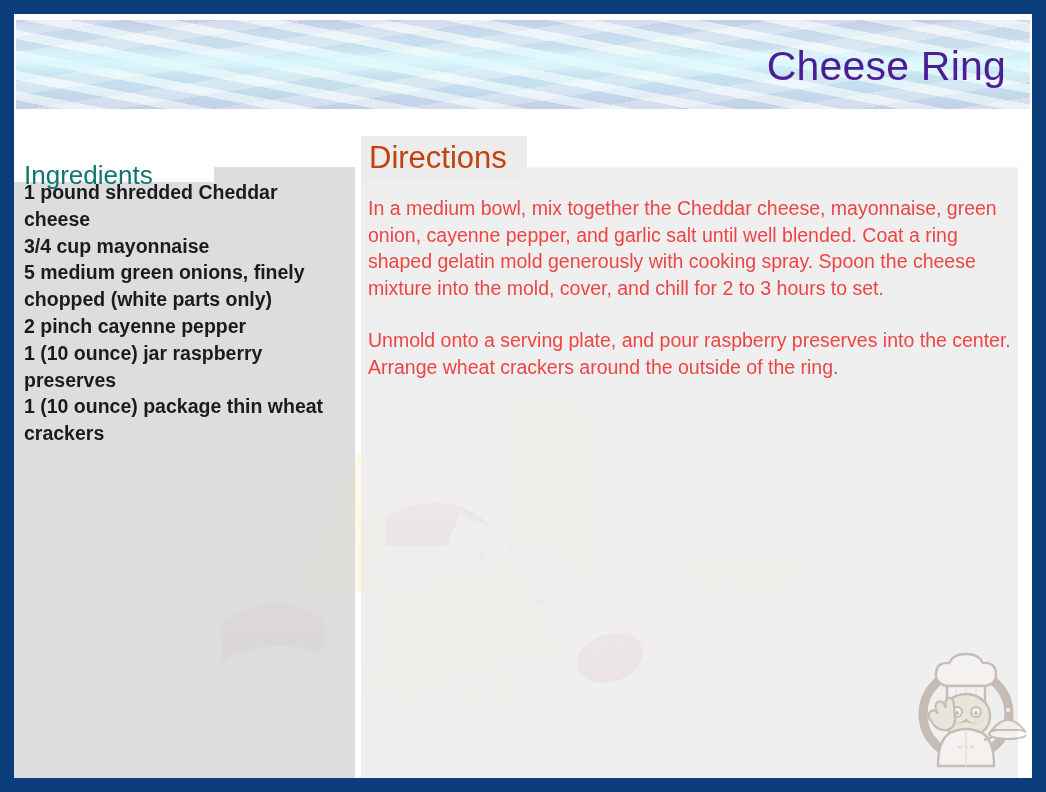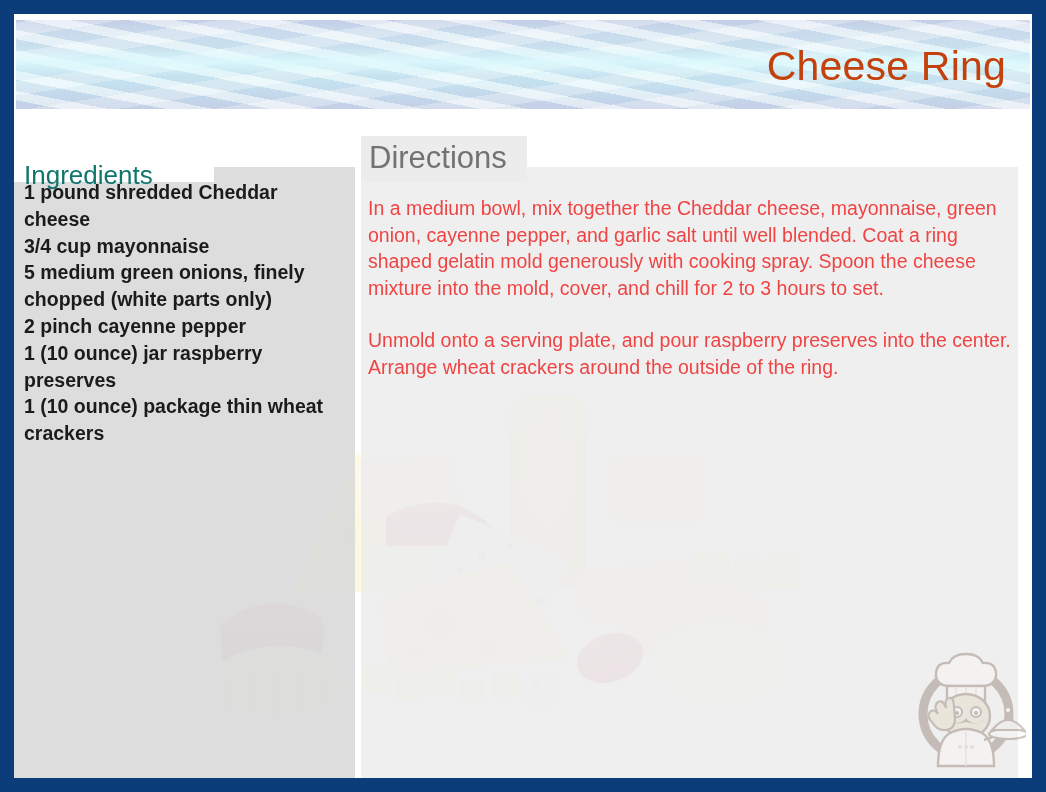--- a/index.html
+++ b/index.html
@@ -56,21 +56,21 @@
     left: 0; right: 0; top: 30%;
     height: 34%;
     background: linear-gradient(180deg, rgba(214,247,252,0.0), rgba(219,249,253,0.85), rgba(214,247,252,0.0));
   }
   #recipe-title {
     position: absolute;
     right: 26px;
     top: 30px;
     font-size: 41px;
     line-height: 44px;
-    color: #c2410c;
+    color: #4c1d95;
     letter-spacing: 0.2px;
     white-space: nowrap;
   }
 
   
   #food-image {
     position: absolute;
     left: 196px;
     top: 382px;
     width: 640px;
@@ -141,21 +141,21 @@
     height: 611px;
     background: rgba(235,235,235,0.80);
     z-index: 2;
   }
   #directions-title {
     position: absolute;
     left: 355px;
     top: 126px;
     font-size: 31px;
     line-height: 36px;
-    color: #737373;
+    color: #c2410c;
     z-index: 4;
   }
   #directions-body {
     position: absolute;
     left: 354px;
     top: 181px;
     width: 650px;
     font-size: 19.5px;
     line-height: 26.5px;
     color: #ef4444;

